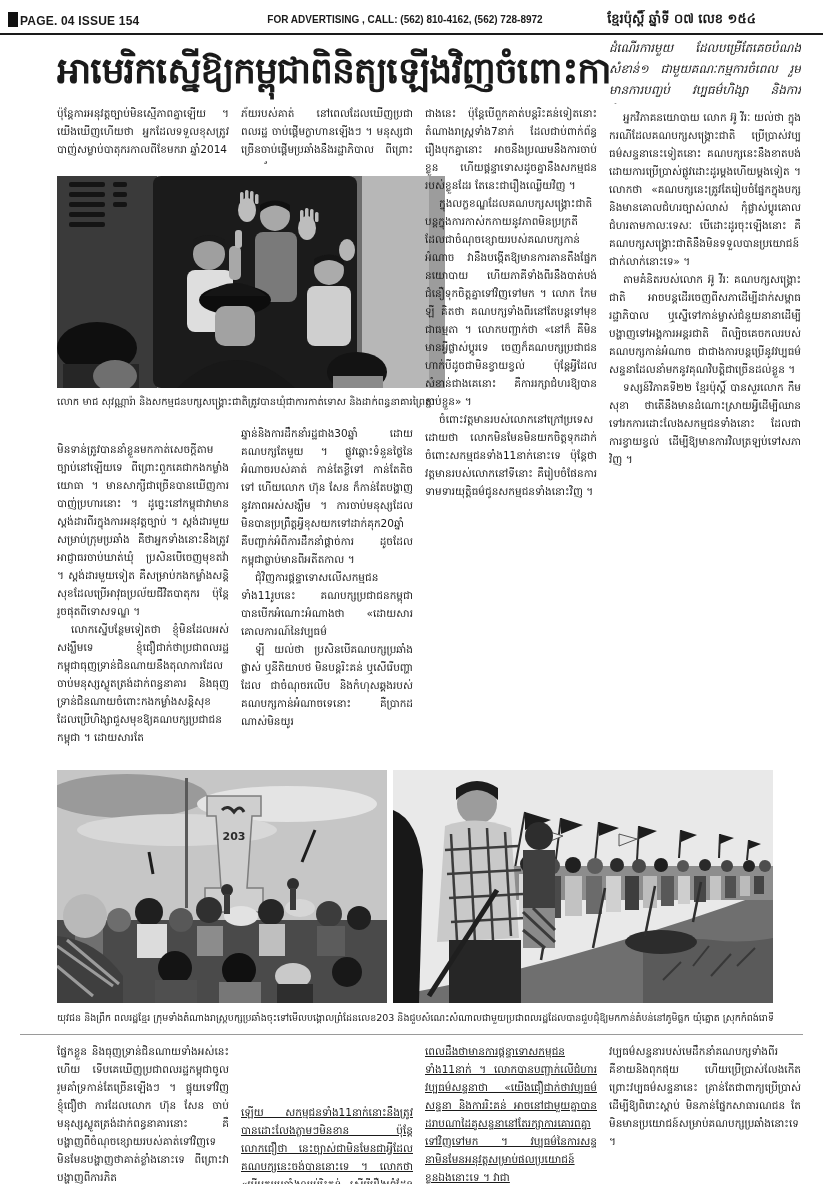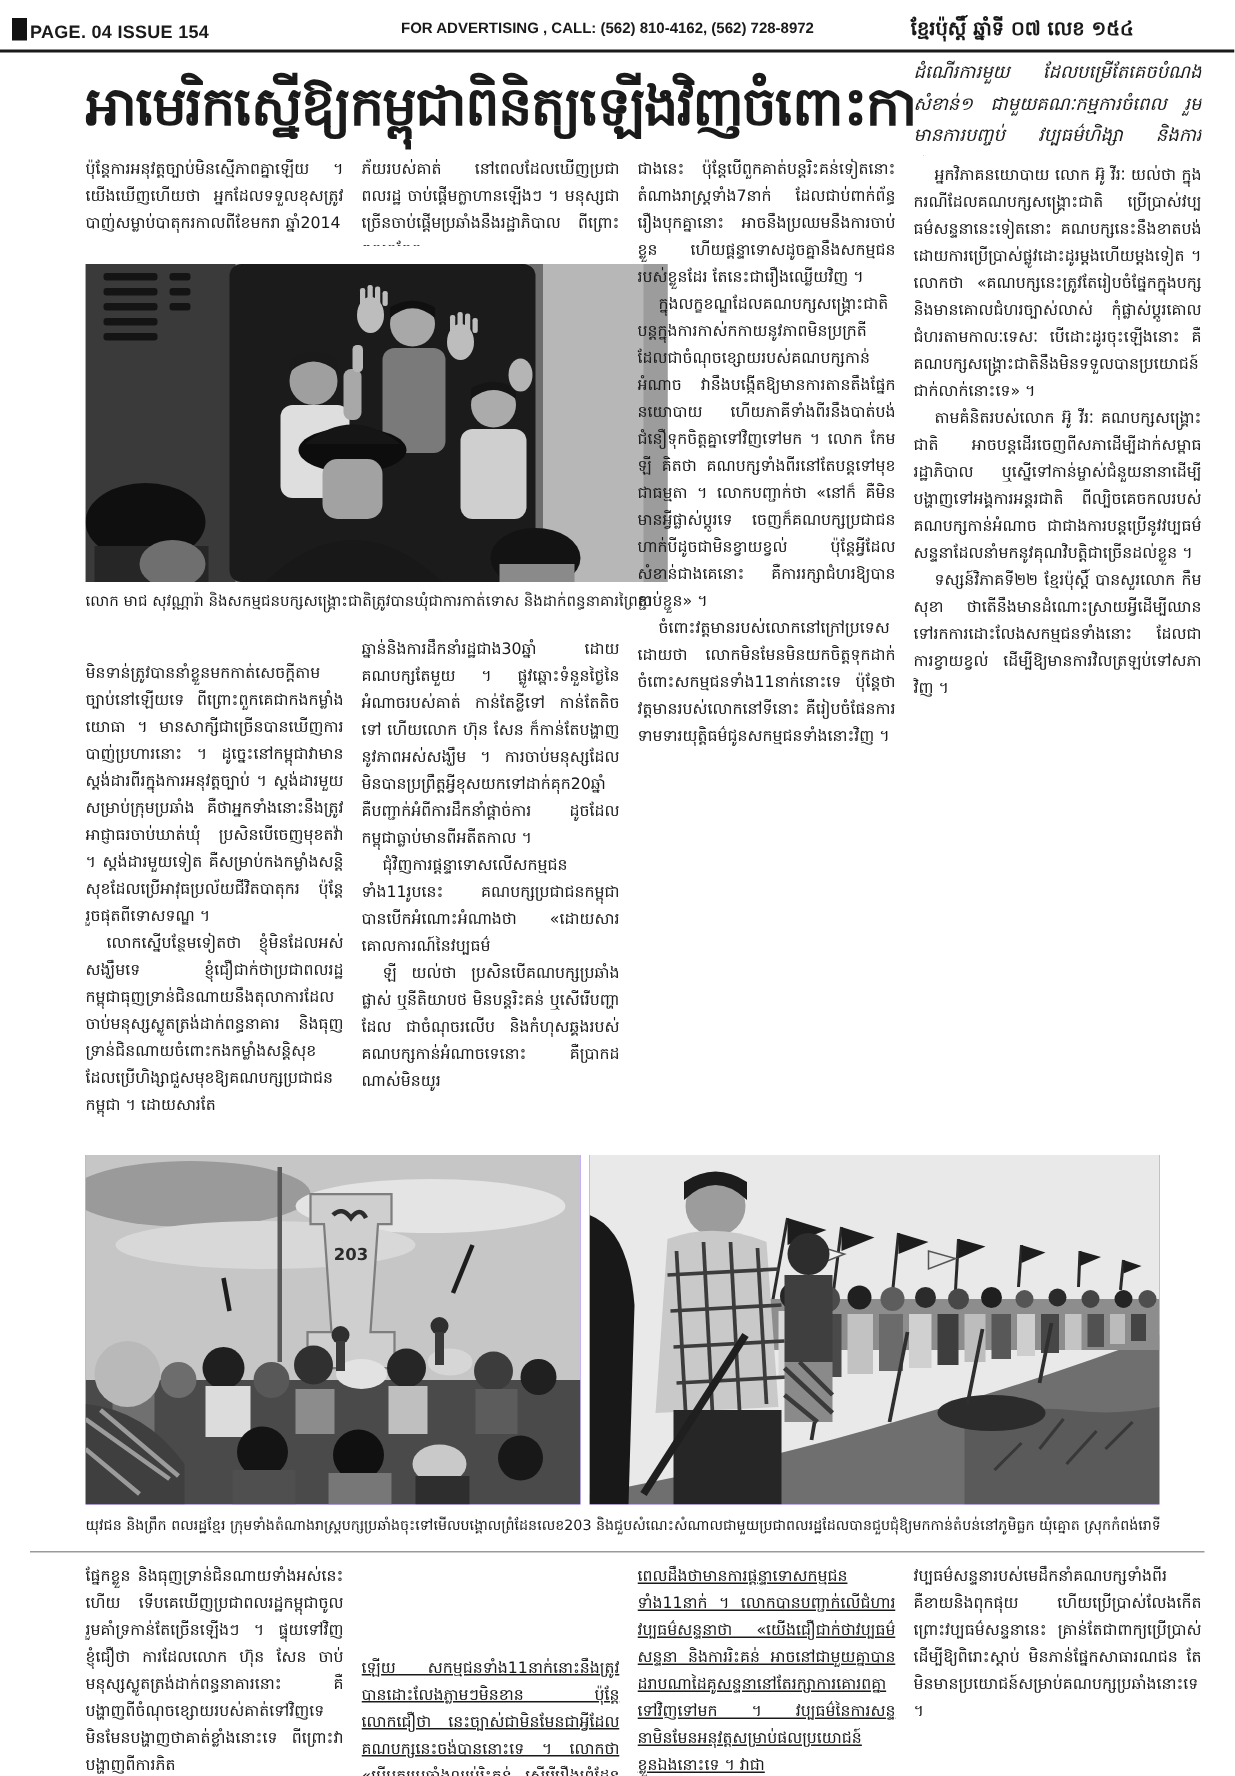--- a/index.html
+++ b/index.html
@@ -24,21 +24,21 @@
   
   .col{font-size:10.5px;line-height:18px;text-align:justify;overflow:hidden;}
   .para{margin:0;text-indent:14px;}
   .para.cont{text-indent:0;}
   .para.italic{font-style:italic;}
   .lead{font-style:italic;font-size:12px;line-height:21px;}
   
   .caption{font-size:10px;line-height:20px;white-space:nowrap;overflow:hidden;}
   .cap-rule{left:20px;top:1034px;width:783px;height:1px;background:#9a9a9a;}
   
-  .photo{overflow:hidden;background:#8b5cf6;}
+  .photo{overflow:hidden;background:#bef264;}
   .photo svg{display:block;}
 </style>
 </head>
 <body>
 
 <div class="abs corner-mark"></div>
 
 <div class="abs hdr-left">PAGE. 04  ISSUE 154</div>
 <div class="abs hdr-center">FOR ADVERTISING ,  CALL: (562) 810-4162, (562) 728-8972</div>
 <div class="abs hdr-right">ខ្មែរប៉ុស្តិ៍ ឆ្នាំទី ០៧  លេខ ១៥៤</div>

